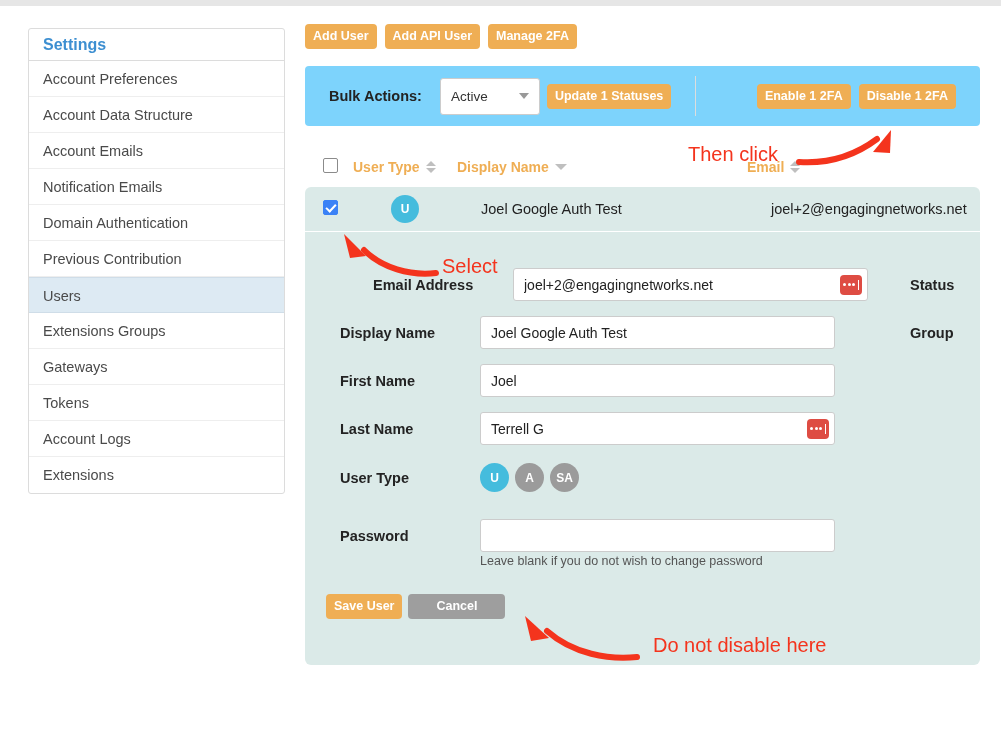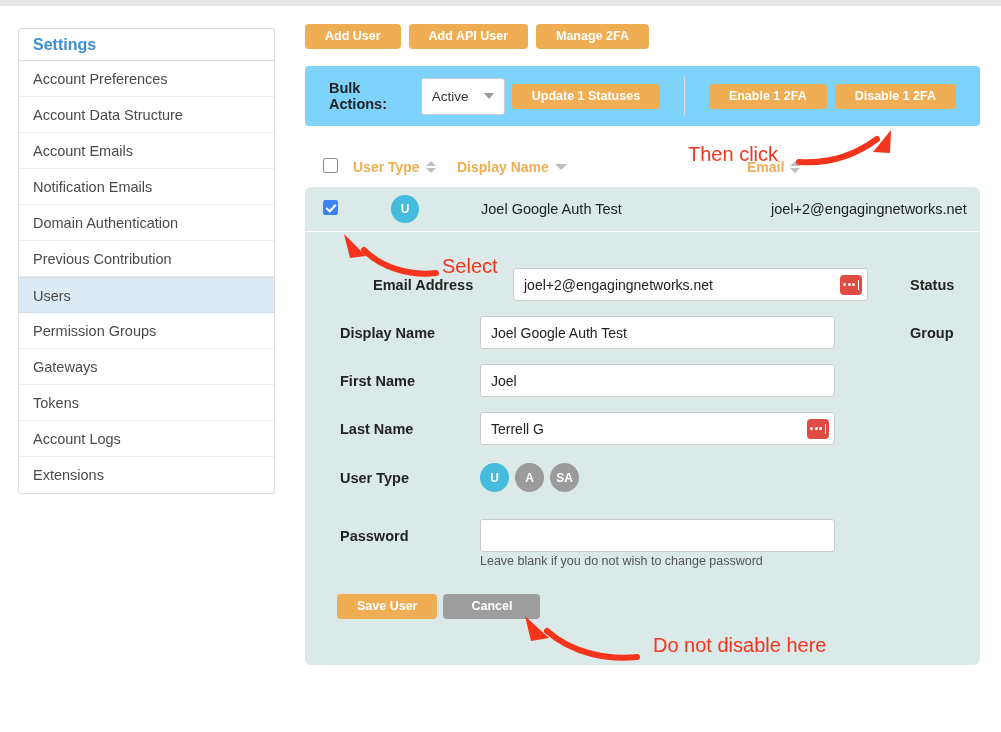--- a/index.html
+++ b/index.html
@@ -19,21 +19,21 @@
     position: absolute;
     top: 0; left: 0;
     width: 1001px;
     height: 6px;
     background: #e6e6e6;
   }
 
   
   .sidebar {
     position: absolute;
-    left: 18px;
+    left: 28px;
     top: 28px;
     width: 257px;
     border: 1px solid #dcdcdc;
     border-radius: 3px;
     background: #ffffff;
     box-sizing: border-box;
   }
   .sidebar-header {
     height: 31px;
     line-height: 31px;
@@ -72,21 +72,21 @@
     display: flex;
     gap: 8px;
   }
   .btn-orange {
     background: #efae54;
     color: #ffffff;
     font-size: 12.5px;
     font-weight: bold;
     border: none;
     border-radius: 4px;
-    padding: 0 20px;
+    padding: 0 8px;
     height: 25px;
     line-height: 25px;
     cursor: pointer;
     white-space: nowrap;
     font-family: "Liberation Sans", sans-serif;
   }
   .btn-grey {
     background: #9e9e9e;
     color: #ffffff;
     font-size: 12.5px;
@@ -361,21 +361,21 @@
     position: absolute;
     left: 5px; top: 2px;
     width: 4px; height: 8px;
     border: solid #ffffff;
     border-width: 0 2px 2px 0;
     transform: rotate(43deg);
   }
   .sec-text { font-size: 14.5px; color: #222222; }
   .form-actions {
     margin-top: 26px;
-    margin-left: 32px;
+    margin-left: 21px;
     display: flex;
     gap: 6px;
   }
 
   
   .anno {
     position: absolute;
     color: #f4341d;
     font-size: 20px;
     font-family: "Liberation Sans", sans-serif;
@@ -391,21 +391,21 @@
 <div class="sidebar">
   <div class="sidebar-header">Settings</div>
 
   <div class="sidebar-item"><span>Account Preferences</span></div>
   <div class="sidebar-item"><span>Account Data Structure</span></div>
   <div class="sidebar-item"><span>Account Emails</span></div>
   <div class="sidebar-item"><span>Notification Emails</span></div>
   <div class="sidebar-item"><span>Domain Authentication</span></div>
   <div class="sidebar-item"><span>Previous Contribution</span></div>
   <div class="sidebar-item active"><span>Users</span></div>
-  <div class="sidebar-item"><span>Permission Groups</span></div>
+  <div class="sidebar-item"><span>Extensions Groups</span></div>
   <div class="sidebar-item"><span>Gateways</span></div>
   <div class="sidebar-item"><span>Tokens</span></div>
   <div class="sidebar-item"><span>Account Logs</span></div>
   <div class="sidebar-item"><span>Extensions</span></div>
 </div>
 
 <div class="main">
 
   <div class="toolbar">
     <button class="btn-orange">Add User</button>

